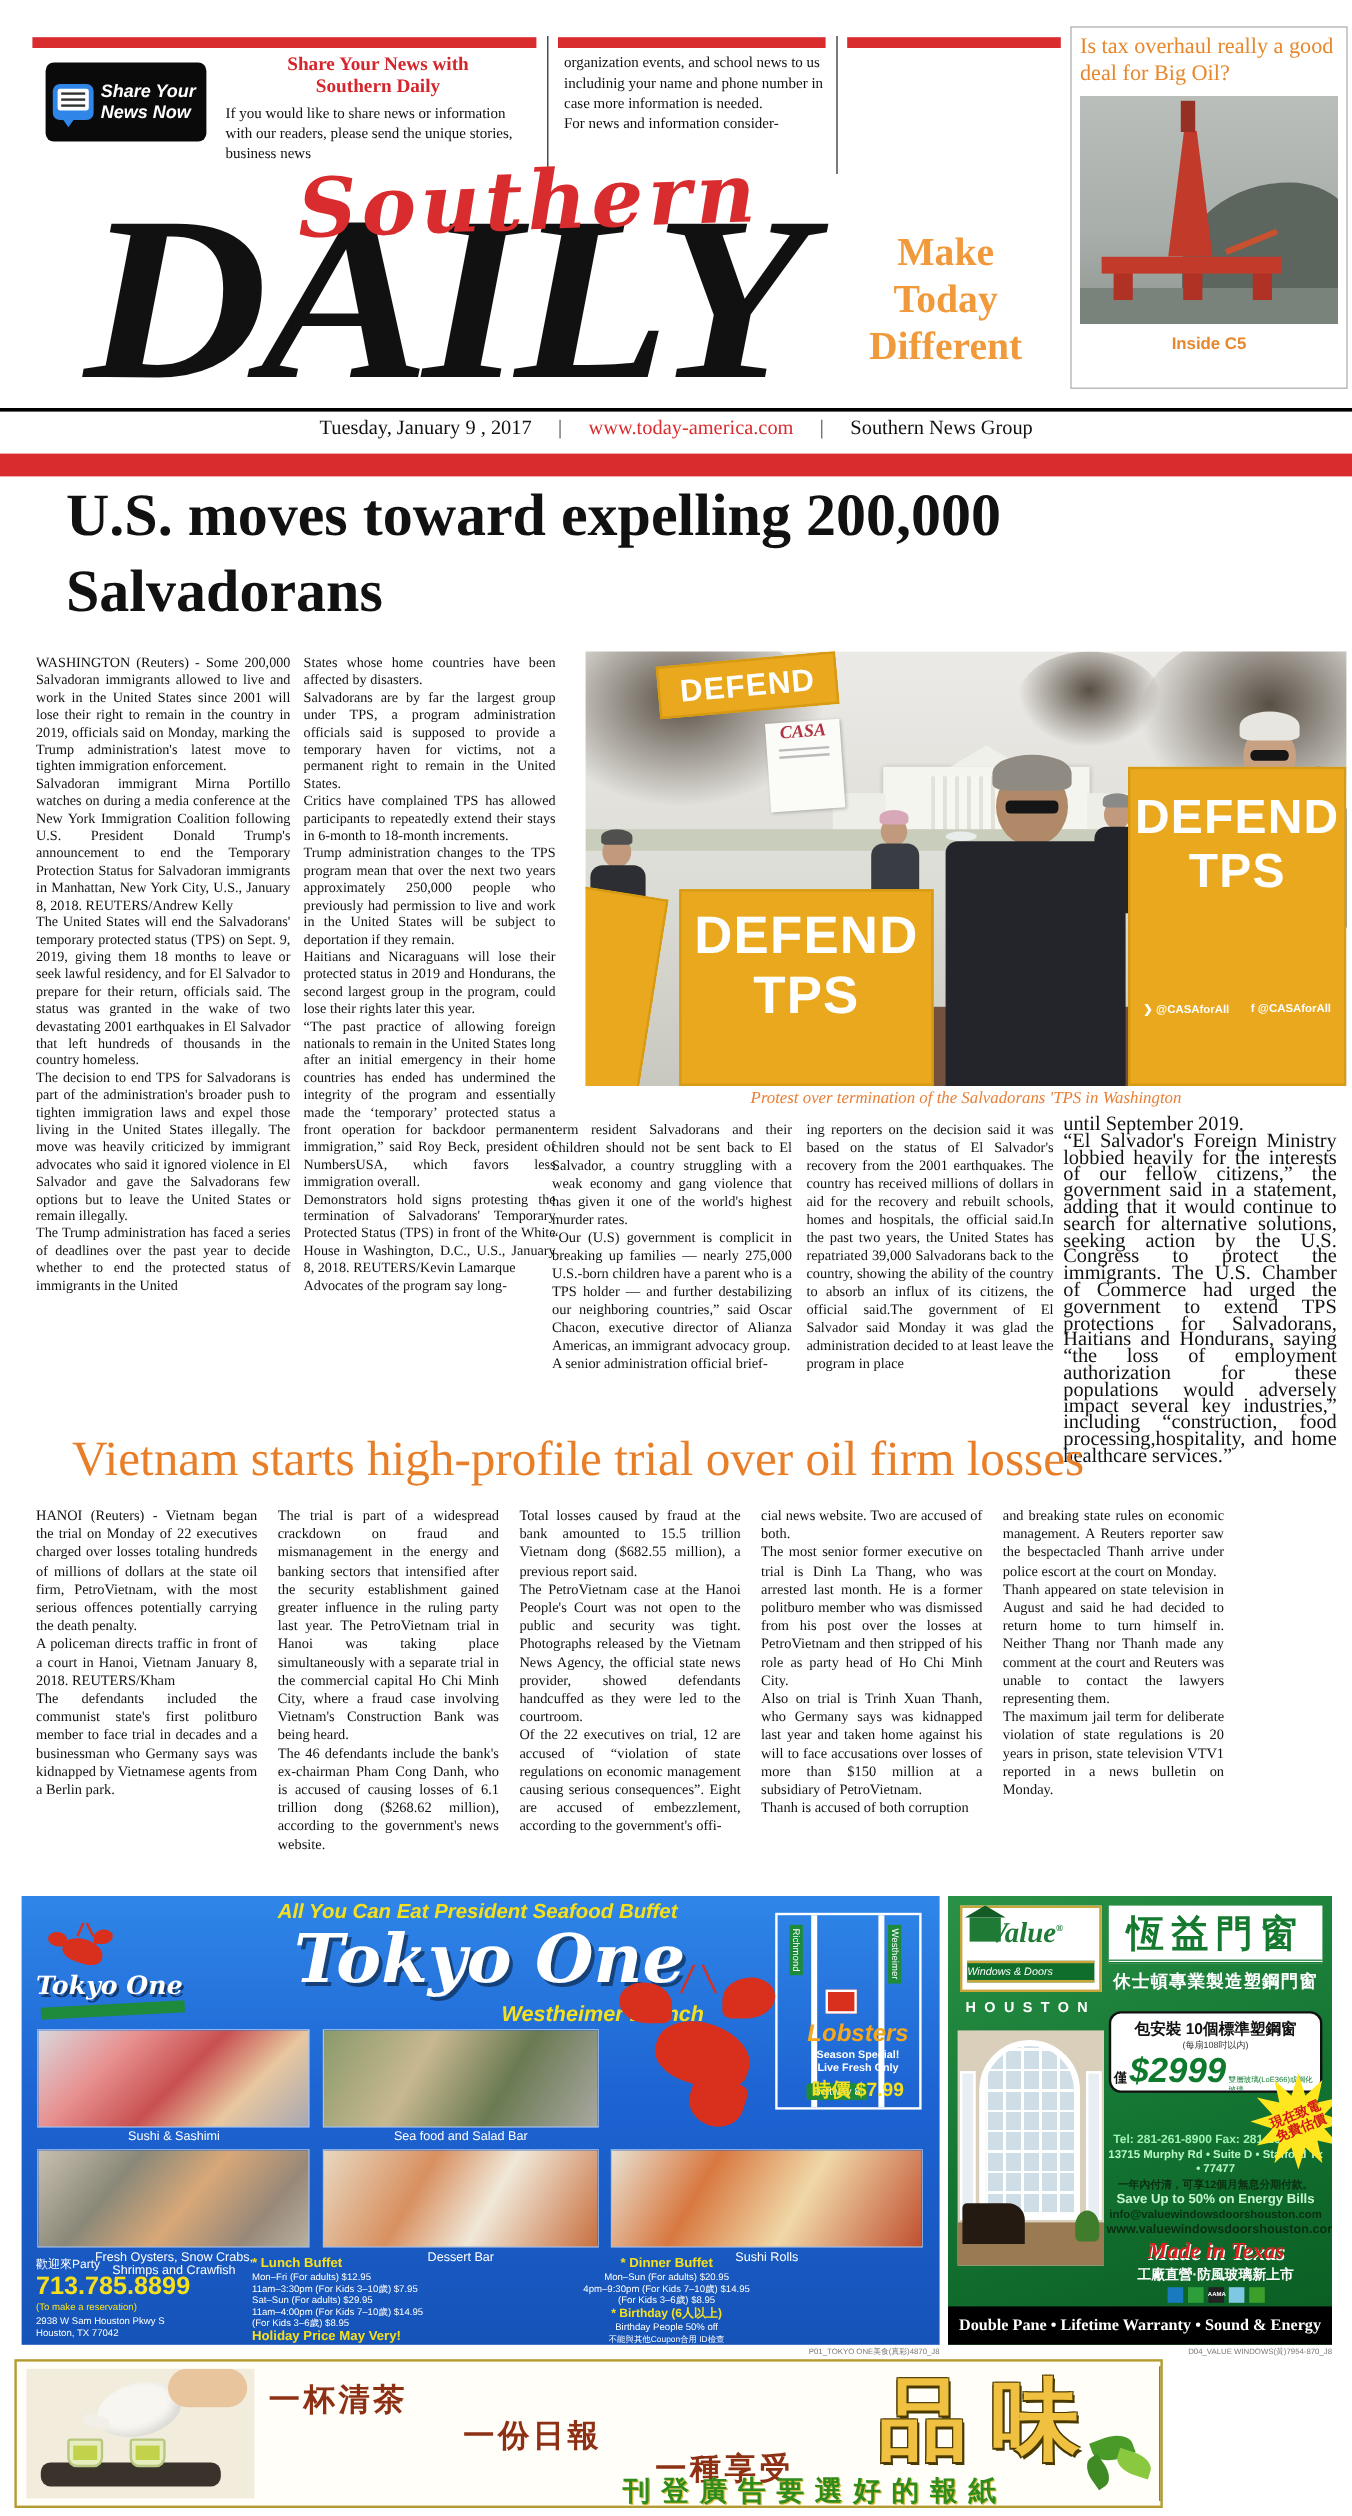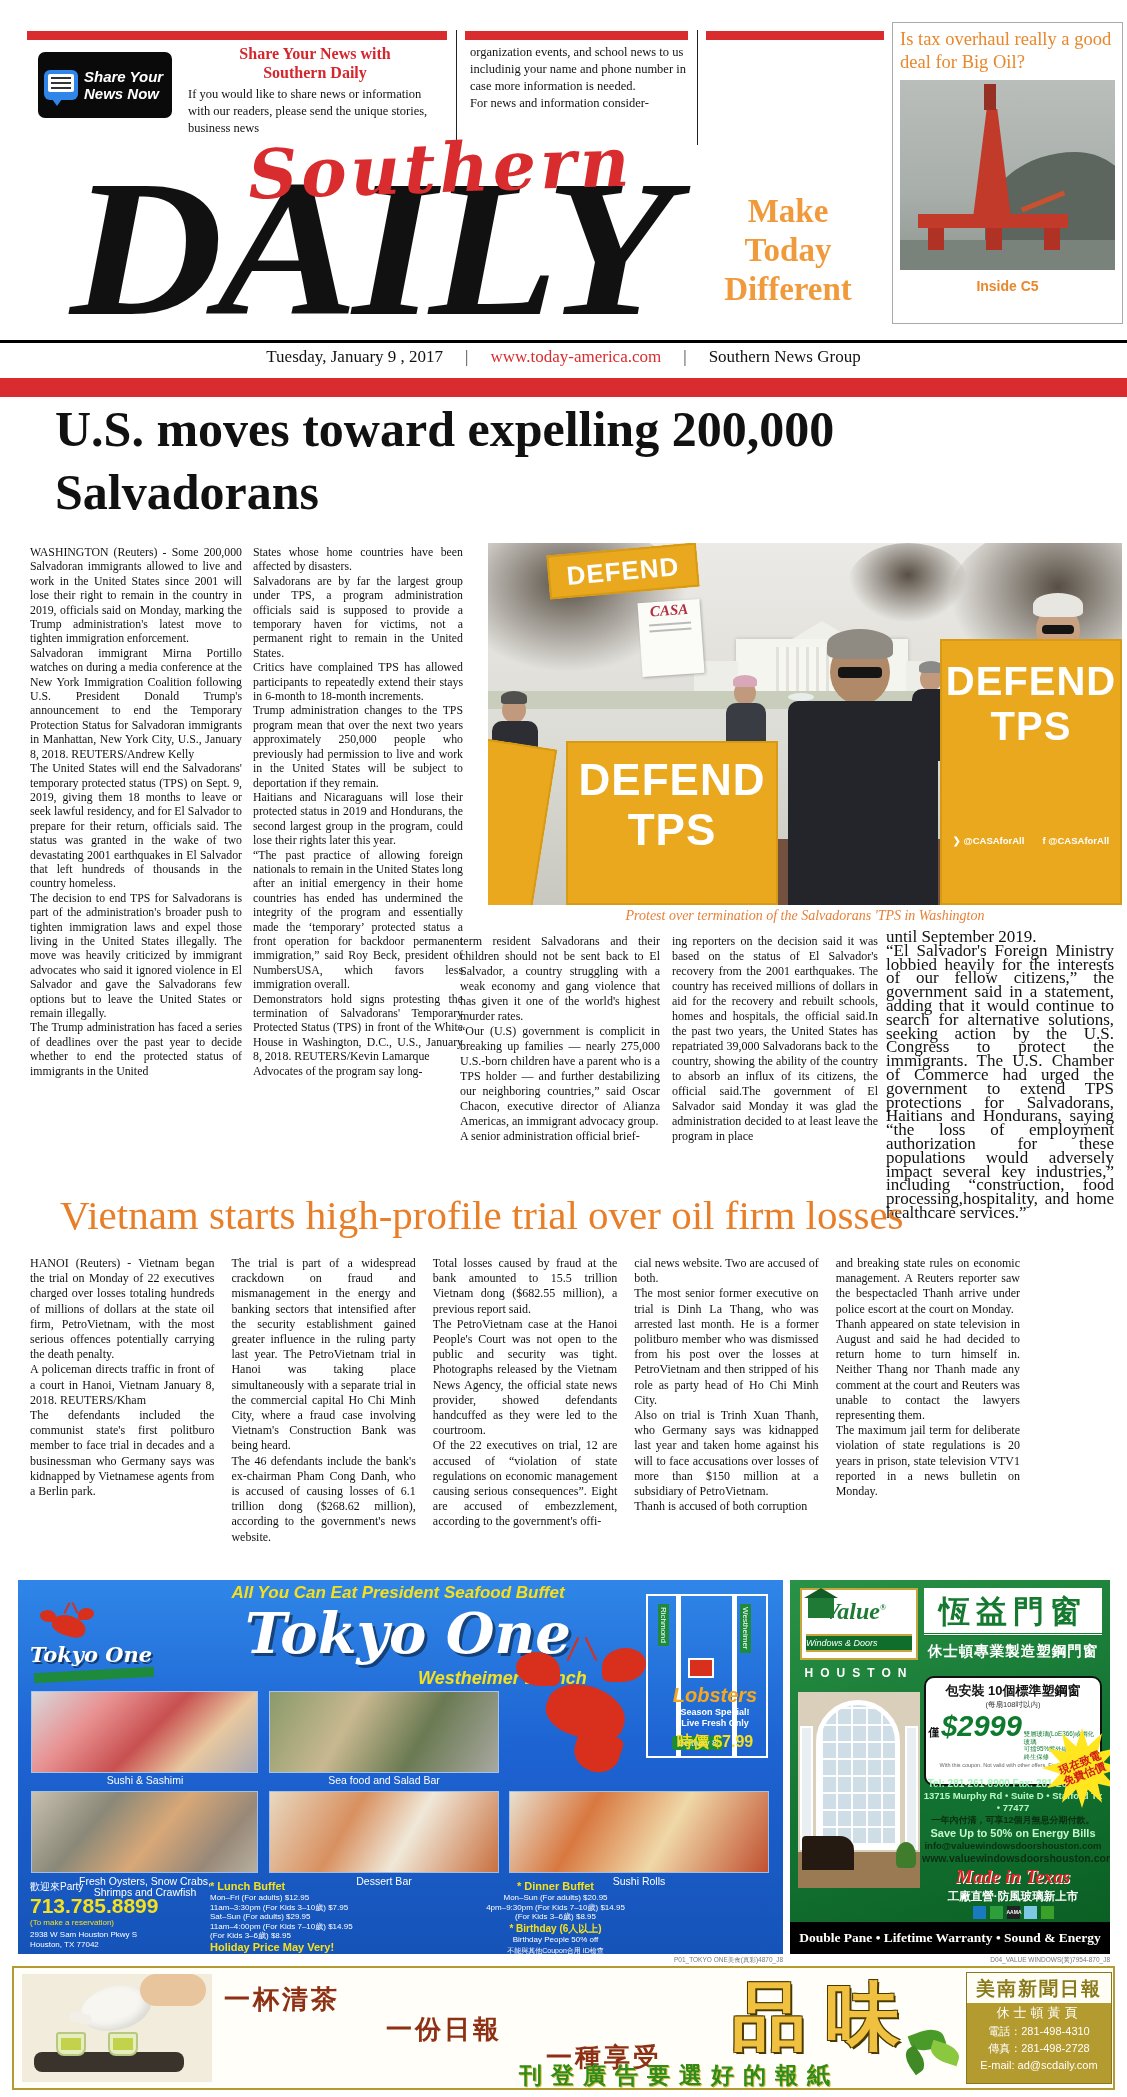--- a/index.html
+++ b/index.html
@@ -152,21 +152,21 @@
         font-size:14.5px;letter-spacing:1px;}
   .v-window{position:absolute;left:8px;top:112px;width:122px;height:196px;background:#d9cfba;overflow:hidden;}
   .v-arch{position:absolute;left:18px;top:8px;width:84px;height:150px;background:
         repeating-linear-gradient(90deg,rgba(255,255,255,.95) 0 2px,transparent 2px 15px),
         repeating-linear-gradient(0deg,rgba(255,255,255,.95) 0 2px,transparent 2px 17px),#cfdde6;
         border:5px solid #fff;border-radius:46px 46px 0 0;box-sizing:border-box;}
   .v-side{position:absolute;top:34px;width:13px;height:124px;background:#e8eef2;border:2px solid #fff;box-sizing:border-box;}
   .v-floor{position:absolute;left:0;bottom:0;width:100%;height:36px;background:#9a7a52;}
   .v-piano{position:absolute;left:4px;bottom:18px;width:52px;height:34px;background:#241a12;border-radius:4px 14px 0 0;}
   .v-plant{position:absolute;right:4px;bottom:20px;width:20px;height:26px;background:#3f7d2d;border-radius:50% 50% 20% 20%;}
-  .v-offer{position:absolute;left:134px;top:96px;width:178px;height:110px;background:#fff;border:2px solid #111;
+  .v-offer{position:absolute;left:134px;top:96px;width:178px;height:68px;background:#fff;border:2px solid #111;
         border-radius:10px;box-sizing:border-box;text-align:center;overflow:hidden;}
   .v-offer .o1{font-weight:bold;font-size:13px;margin-top:4px;color:#111;}
   .v-offer .o2{font-size:7.5px;color:#333;}
   .v-price{display:flex;align-items:baseline;justify-content:center;gap:2px;}
   .v-price .j{font-size:11px;color:#111;font-weight:bold;}
   .v-price .p{font-size:29px;font-weight:800;color:#0f7a2e;font-style:italic;}
   .v-price .spec{text-align:left;font-size:6.3px;color:#0f7a2e;line-height:7.5px;width:74px;}
   .v-offer .fine{font-size:5.5px;color:#666;margin-top:2px;}
   .v-star{position:absolute;left:252px;top:148px;width:80px;height:80px;background:#ffe61e;z-index:5;
         clip-path:polygon(100% 50%,77% 57.3%,93.3% 75%,69.8% 69.8%,75% 93.3%,57.3% 77%,50% 100%,42.7% 77%,25% 93.3%,30.2% 69.8%,6.7% 75%,23% 57.3%,0% 50%,23% 42.7%,6.7% 25%,30.2% 30.2%,25% 6.7%,42.7% 23%,50% 0%,57.3% 23%,75% 6.7%,69.8% 30.2%,93.3% 25%,77% 42.7%);
@@ -181,21 +181,21 @@
   .v-lines .em{color:#0b2e12;font-weight:bold;font-size:9.5px;line-height:12px;}
   .v-lines .wb{color:#0b2e12;font-weight:bold;font-size:10.5px;line-height:13px;}
   .v-made{color:#e02020;font-weight:bold;font-style:italic;font-size:19px;line-height:24px;
         font-family:"Liberation Serif",serif;text-shadow:1px 1px 0 #fff;}
   .v-fact{color:#fff;font-weight:bold;font-size:11.5px;line-height:15px;}
   .v-icons{display:flex;justify-content:center;gap:4px;margin-top:2px;}
   .v-icons span{width:13px;height:13px;display:inline-block;font-size:5px;color:#fff;line-height:13px;text-align:center;font-weight:bold;}
   .v-bottom{position:absolute;left:0;top:342px;width:320px;height:32px;background:#000;color:#fff;
         font-family:"Liberation Serif",serif;font-weight:bold;font-size:13.5px;line-height:32px;text-align:center;}
   
-  .fbanner{position:absolute;left:12px;top:1966px;width:1103px;height:124px;background:#fffef8;
+  .fbanner{position:absolute;left:12px;top:1966px;width:957px;height:124px;background:#fffef8;
         border:2px solid #b49b30;box-sizing:border-box;overflow:hidden;}
   .f-photo{position:absolute;left:8px;top:6px;width:190px;height:108px;background:#f2ecdd;overflow:hidden;}
   .f-tray{position:absolute;left:12px;top:78px;width:150px;height:20px;background:#3a332c;border-radius:8px;}
   .f-cup{position:absolute;top:58px;width:30px;height:24px;background:#e6edbe;border:2px solid #b8c880;
         border-radius:3px 3px 8px 8px;box-sizing:border-box;}
   .f-cup i{display:block;margin:4px 3px 0 3px;height:12px;background:#c2d24a;}
   .f-pot{position:absolute;left:58px;top:12px;width:72px;height:44px;background:#f8f6f0;border-radius:50%;
         box-shadow:inset -4px -4px 8px rgba(0,0,0,.12);transform:rotate(-14deg);}
   .f-pot:before{content:"";position:absolute;left:-12px;top:18px;width:22px;height:10px;background:#f2efe8;
         transform:rotate(28deg);border-radius:4px;}

